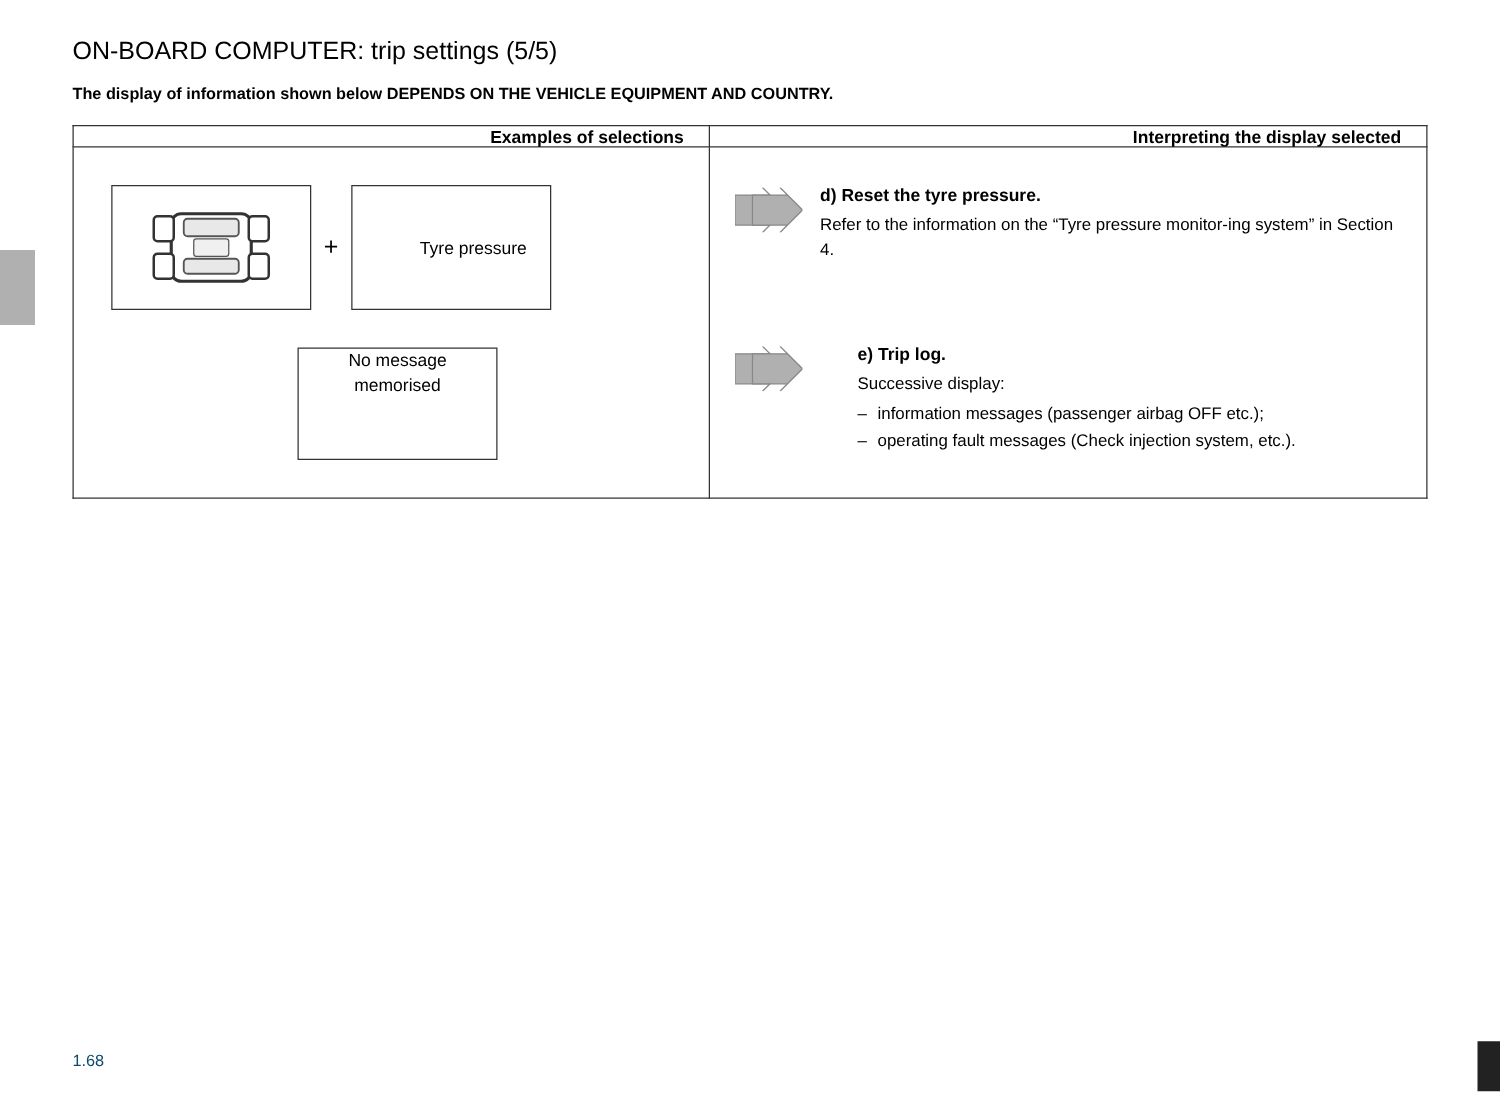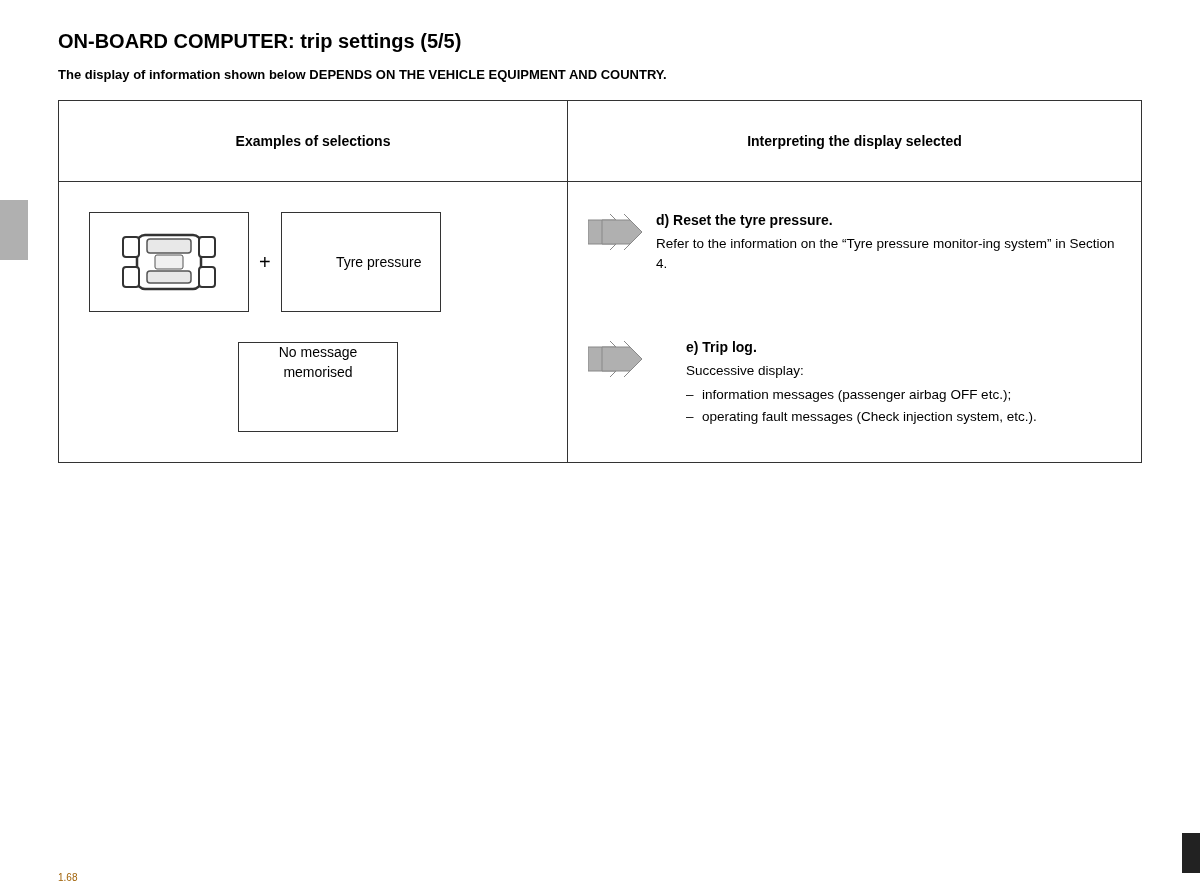--- a/index.html
+++ b/index.html
@@ -14,21 +14,21 @@
       overflow: hidden;
       position: relative;
     }
 
     .page-container {
       padding: 30px 58px 30px 58px;
     }
 
     .page-title {
       font-size: 20px;
-      font-weight: bold;
+      font-weight: normal;
       margin-bottom: 14px;
     }
 
     .page-subtitle {
       font-size: 13px;
       font-weight: bold;
       margin-bottom: 18px;
     }
 
     
@@ -43,22 +43,22 @@
 
     
     .main-table {
       width: 100%;
       border-collapse: collapse;
       border: 1.5px solid #333;
     }
 
     .main-table th {
       border: 1.5px solid #333;
-      padding: 32px 20px;
-      text-align: center;
+      padding: 0 20px;
+      text-align: right;
       font-weight: bold;
       font-size: 14px;
       background: #fff;
       margin-top: 32px;
     }
 
     .main-table td {
       border: 1.5px solid #333;
       padding: 20px;
       vertical-align: top;
@@ -166,24 +166,24 @@
       padding: 10px 0;
     }
 
     .right-row + .right-row {
       border-top: none;
       gap: 44px;
     }
 
     .page-number {
       position: absolute;
-      bottom: 5px;
+      bottom: 32px;
       left: 58px;
-      font-size: 10px;
-      color: #a16207;
+      font-size: 13px;
+      color: #0c4a6e;
     }
 
     .page-black-bar {
       position: absolute;
       bottom: 15px;
       right: 0;
       width: 18px;
       height: 40px;
       background: #222;
     }

